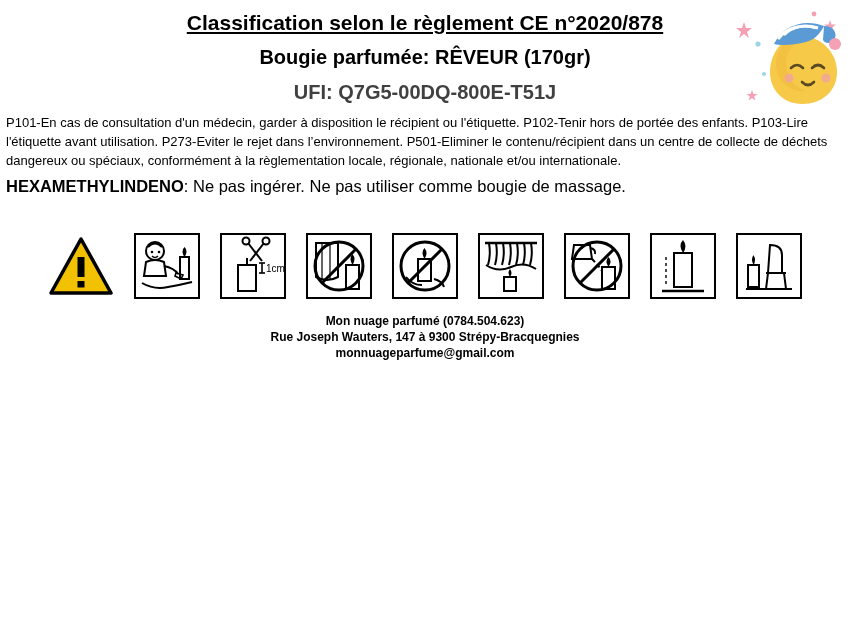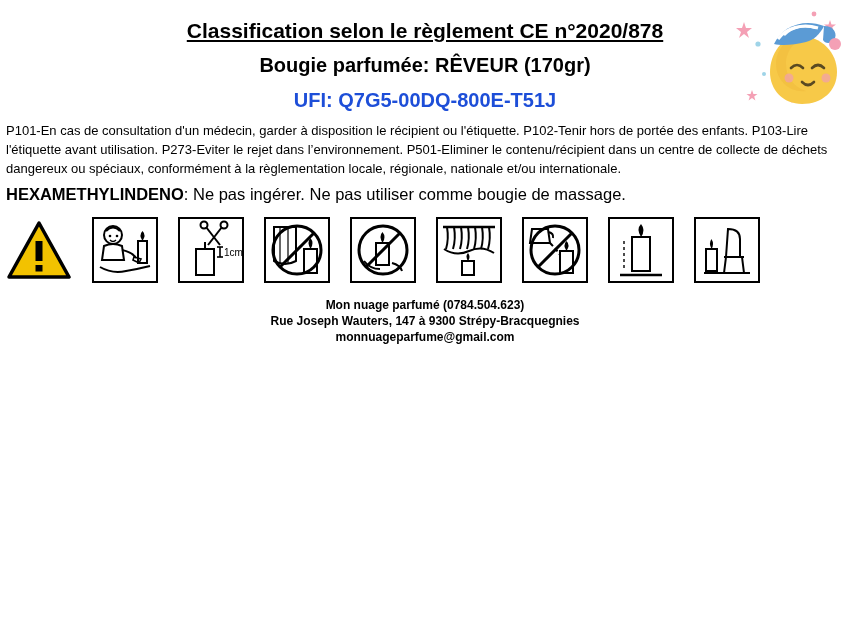--- a/index.html
+++ b/index.html
@@ -13,41 +13,41 @@
     font-family: "Liberation Sans", sans-serif;
     color: #000000;
     overflow: hidden;
     position: relative;
   }
   .page {
     width: 850px;
     height: 637px;
     position: relative;
     box-sizing: border-box;
-    padding: 16px 6px 0 6px;
+    padding: 8px 6px 0 6px;
   }
   .title {
     text-align: center;
     font-size: 21px;
     font-weight: bold;
     text-decoration: underline;
     line-height: 1.25;
     margin: 2px 0 0 0;
   }
   .subtitle {
     text-align: center;
     font-size: 20px;
     font-weight: bold;
     margin: 10px 0 0 0;
   }
   .ufi {
     text-align: center;
     font-size: 20px;
     font-weight: bold;
-    color: #1d4ed8;
+    color: #404040;
     margin: 12px 0 0 0;
   }
   .hazard {
     text-align: center;
     font-size: 19px;
     font-weight: bold;
     line-height: 1.3;
     margin: 12px 6px 0 6px;
   }
   .para {
@@ -72,23 +72,24 @@
     position: absolute;
     top: 4px;
     right: 6px;
     width: 110px;
     height: 105px;
   }
 
   
   .picto-row {
     display: flex;
+    justify-content: center;
     align-items: flex-start;
     gap: 20px;
-    margin-top: 10px;
+    margin-top: 34px;
   }
   .picto {
     width: 66px;
     height: 66px;
     border: 2px solid #000;
     box-sizing: border-box;
     background: #fff;
     position: relative;
   }
   .picto.nobox {

